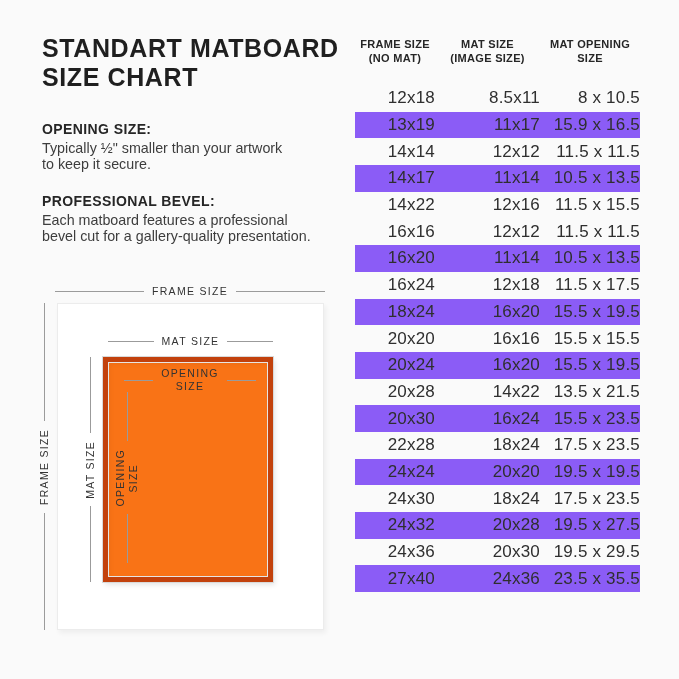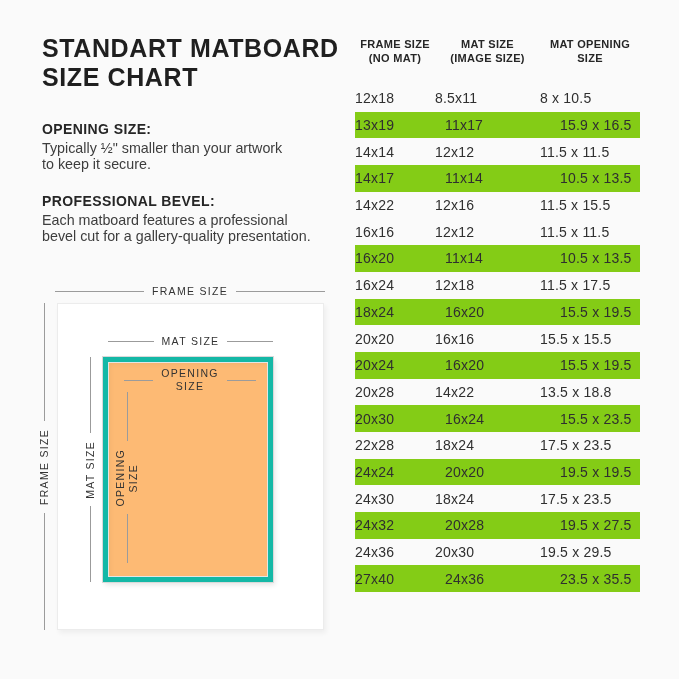--- a/index.html
+++ b/index.html
@@ -48,38 +48,38 @@
     background:#ffffff; border:1px solid #ececec;
     box-shadow:2px 3px 5px rgba(0,0,0,.05);
   }
   .lbl-frame-v { left:6px; top:23px; height:327px; }
 
   .lbl-mat-h { left:50px; width:165px; top:31px; height:13px; }
   .lbl-mat-v { left:24px; top:53px; height:225px; }
 
   .opening-rect {
     position:absolute; left:45px; top:53px; width:170px; height:225px;
-    background:#fdba74; border:5px solid #14b8a6;
+    background:#f97316; border:5px solid #c2410c;
     box-shadow:0 0 0 1px #d9d9d9, 2px 3px 5px rgba(0,0,0,.10),
                inset 0 0 0 1px #e6e5e4, inset 2px 2px 5px rgba(0,0,0,.05);
   }
   .lbl-opening-h { left:16px; right:12px; top:5px; height:26px; }
   .lbl-opening-v { left:11px; top:30px; bottom:14px; }
 
   
   .size-table { position:absolute; left:355px; top:38px; width:285px; }
   .thead, .tr { display:grid; grid-template-columns:80px 105px 100px; }
   .th {
     font-size:11px; font-weight:700; letter-spacing:.3px; color:#262626;
     text-align:center; line-height:13.5px; white-space:pre-line;
   }
   .tbody { margin-top:20px; }
   .tr { height:26.7px; align-items:center; }
-  .tr.alt { background:#84cc16;gap:10px; }
-  .td { font-size:14px; color:#2f2f2f; text-align:left; letter-spacing:.2px; }
+  .tr.alt { background:#8b5cf6; }
+  .td { font-size:17px; color:#2f2f2f; text-align:right; letter-spacing:.2px; }
 </style>
 </head>
 <body>
 
 <div class="canvas">
 
   <h1 class="page-title">STANDART MATBOARD
 SIZE CHART</h1>
 
   <div class="text-section sec-opening">
@@ -203,21 +203,21 @@
           <div class="td">15.5 x 15.5</div>
         </div>
         <div class="tr alt">
           <div class="td">20x24</div>
           <div class="td">16x20</div>
           <div class="td">15.5 x 19.5</div>
         </div>
         <div class="tr">
           <div class="td">20x28</div>
           <div class="td">14x22</div>
-          <div class="td">13.5 x 18.8</div>
+          <div class="td">13.5 x 21.5</div>
         </div>
         <div class="tr alt">
           <div class="td">20x30</div>
           <div class="td">16x24</div>
           <div class="td">15.5 x 23.5</div>
         </div>
         <div class="tr">
           <div class="td">22x28</div>
           <div class="td">18x24</div>
           <div class="td">17.5 x 23.5</div>

